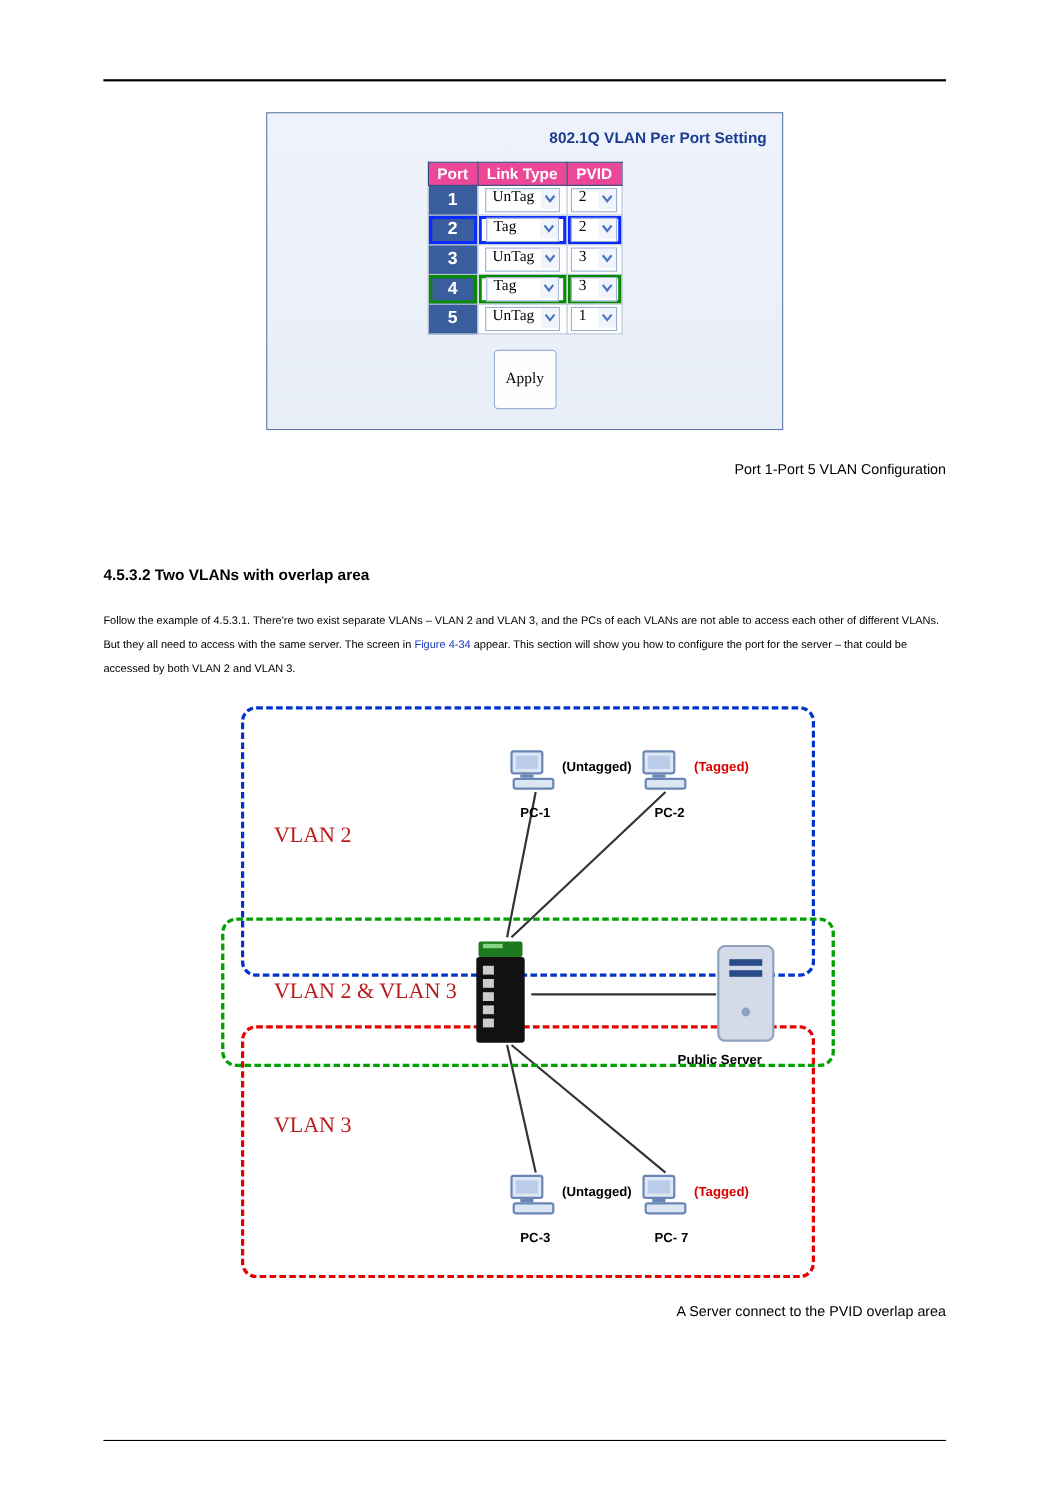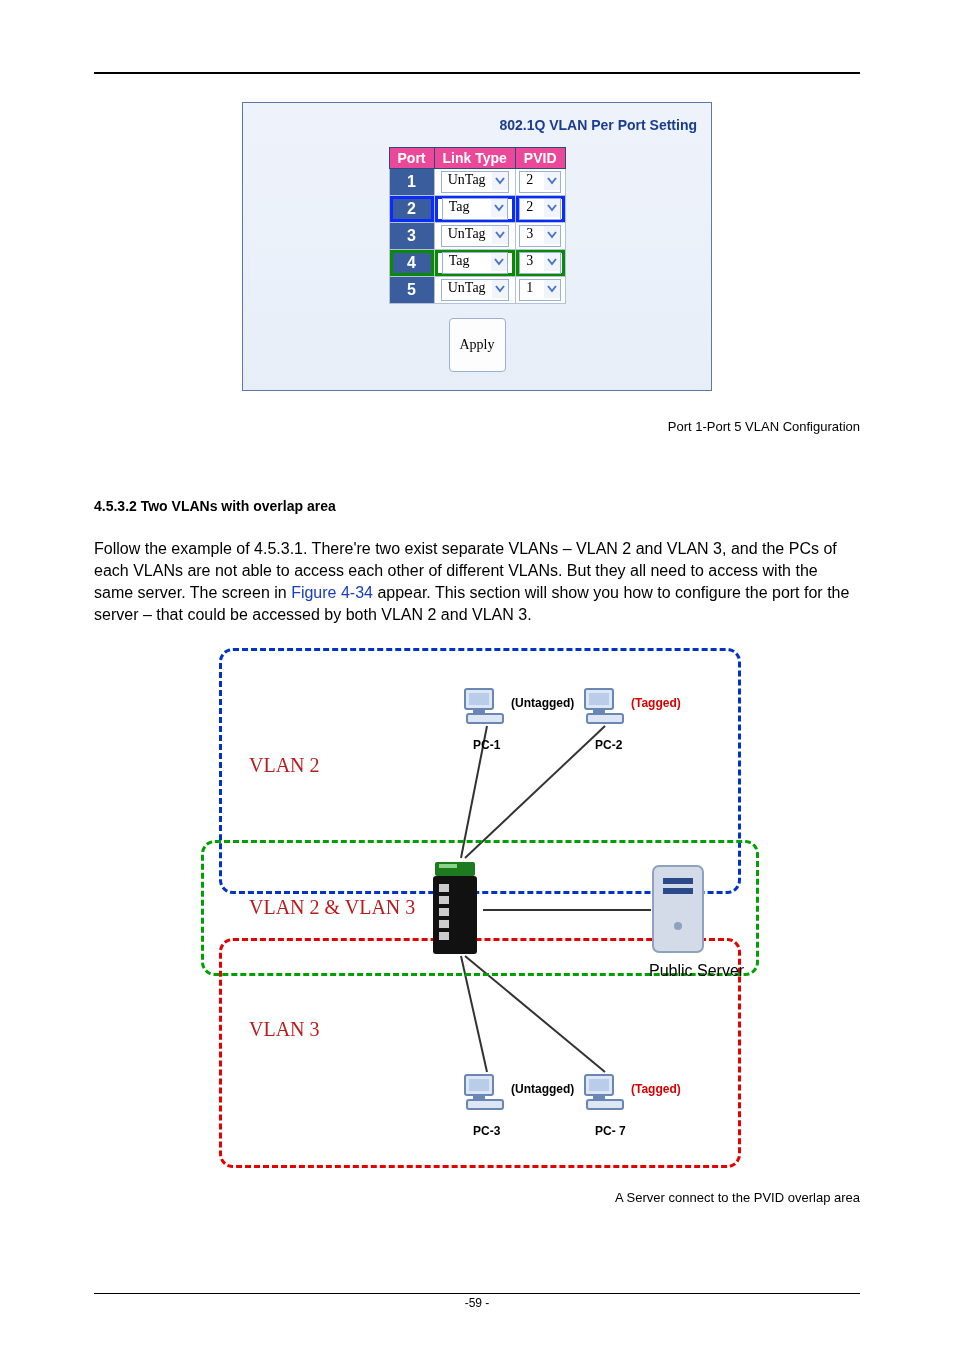--- a/index.html
+++ b/index.html
@@ -15,40 +15,40 @@
 .dd{display:inline-flex;align-items:flex-start;border:1px solid #9ab0d4;background:#fff;font-family:"Times New Roman",serif;font-size:14px;height:20px;margin:2px}
 .dd .dd-txt{padding:0 6px;min-width:36px;text-align:left}
 .dd .dd-btn{width:16px;height:18px;background:#f1f4fb;display:flex;align-items:center;justify-content:center}
 .dd .dd-btn svg{width:10px;height:8px}
 .dd.small .dd-txt{min-width:12px}
 tr.hl-blue td.port-num,tr.hl-blue td.link-cell,tr.hl-blue td.pvid-cell{box-shadow:inset 0 0 0 3px #0a2bff}
 tr.hl-green td.port-num,tr.hl-green td.link-cell,tr.hl-green td.pvid-cell{box-shadow:inset 0 0 0 3px #0a8a00}
 .apply-wrap{text-align:center;margin-top:14px}
 .apply-btn{display:inline-block;border:1px solid #9ab0d4;border-radius:4px;background:#fdfdfd;font-family:"Times New Roman",serif;font-size:14px;padding:18px 10px;cursor:pointer}
 .caption{text-align:right;font-size:13px;margin:28px 0 0 0}
-.section-title{font-size:14px;font-weight:700;margin:64px 0 24px 0}
-.body-text{font-size:16px;line-height:22px}
+.section-title{font-size:14px;font-weight:700;margin:80px 0 24px 0}
+.body-text{font-size:10px;line-height:22px}
 .link{color:#1a3db8}
 .diagram-wrap{display:flex;justify-content:center;margin-top:16px}
 .diagram{width:560px;height:530px;position:relative}
 .dash-box{position:absolute;border:3px dashed;border-radius:14px}
 .blue-box{left:22px;top:6px;width:516px;height:240px;border-color:#0033cc}
 .green-box{left:4px;top:198px;width:552px;height:130px;border-color:#00a000}
 .red-box{left:22px;top:296px;width:516px;height:224px;border-color:#e60000}
 .vlabel{position:absolute;font-family:"Times New Roman",serif;font-size:20px;color:#b91c1c}
 .v2{left:52px;top:112px}
 .v23{left:52px;top:254px}
 .v3{left:52px;top:376px}
 .pc{position:absolute;width:44px;height:40px}
 .pc svg{width:44px;height:40px}
 .pc-lbl{position:absolute;font-size:12px;font-weight:700}
 .tag-lbl{position:absolute;font-size:12px}
 .server{position:absolute;left:452px;top:220px;width:58px;height:94px}
 .server svg{width:58px;height:94px}
-.server-lbl{position:absolute;left:452px;top:320px;font-size:16px;font-weight:400}
+.server-lbl{position:absolute;left:419px;top:320px;font-size:12px;font-weight:700}
 .switch{position:absolute;left:232px;top:212px;width:54px;height:104px}
 .switch svg{width:54px;height:104px}
 svg.line{position:absolute;left:0;top:0;width:560px;height:530px;pointer-events:none}
 .footer{position:absolute;bottom:40px;left:0;width:954px}
 .footer-rule{border-top:1px solid #000;margin:0 94px}
 .footer-num{text-align:center;font-size:12px;margin-top:2px}
 </style>
 </head>
 <body>
 
@@ -262,15 +262,14 @@
         </svg>
       </div>
       <div class="server-lbl">Public Server</div>
     </div>
   </div>
 
   <div class="caption" style="margin-top:18px">A Server connect to the PVID overlap area</div>
 
   <div class="footer">
     <div class="footer-rule"></div>
-    <div class="footer-num">-59 -</div>
   </div>
 </div>
 
 </body></html>

